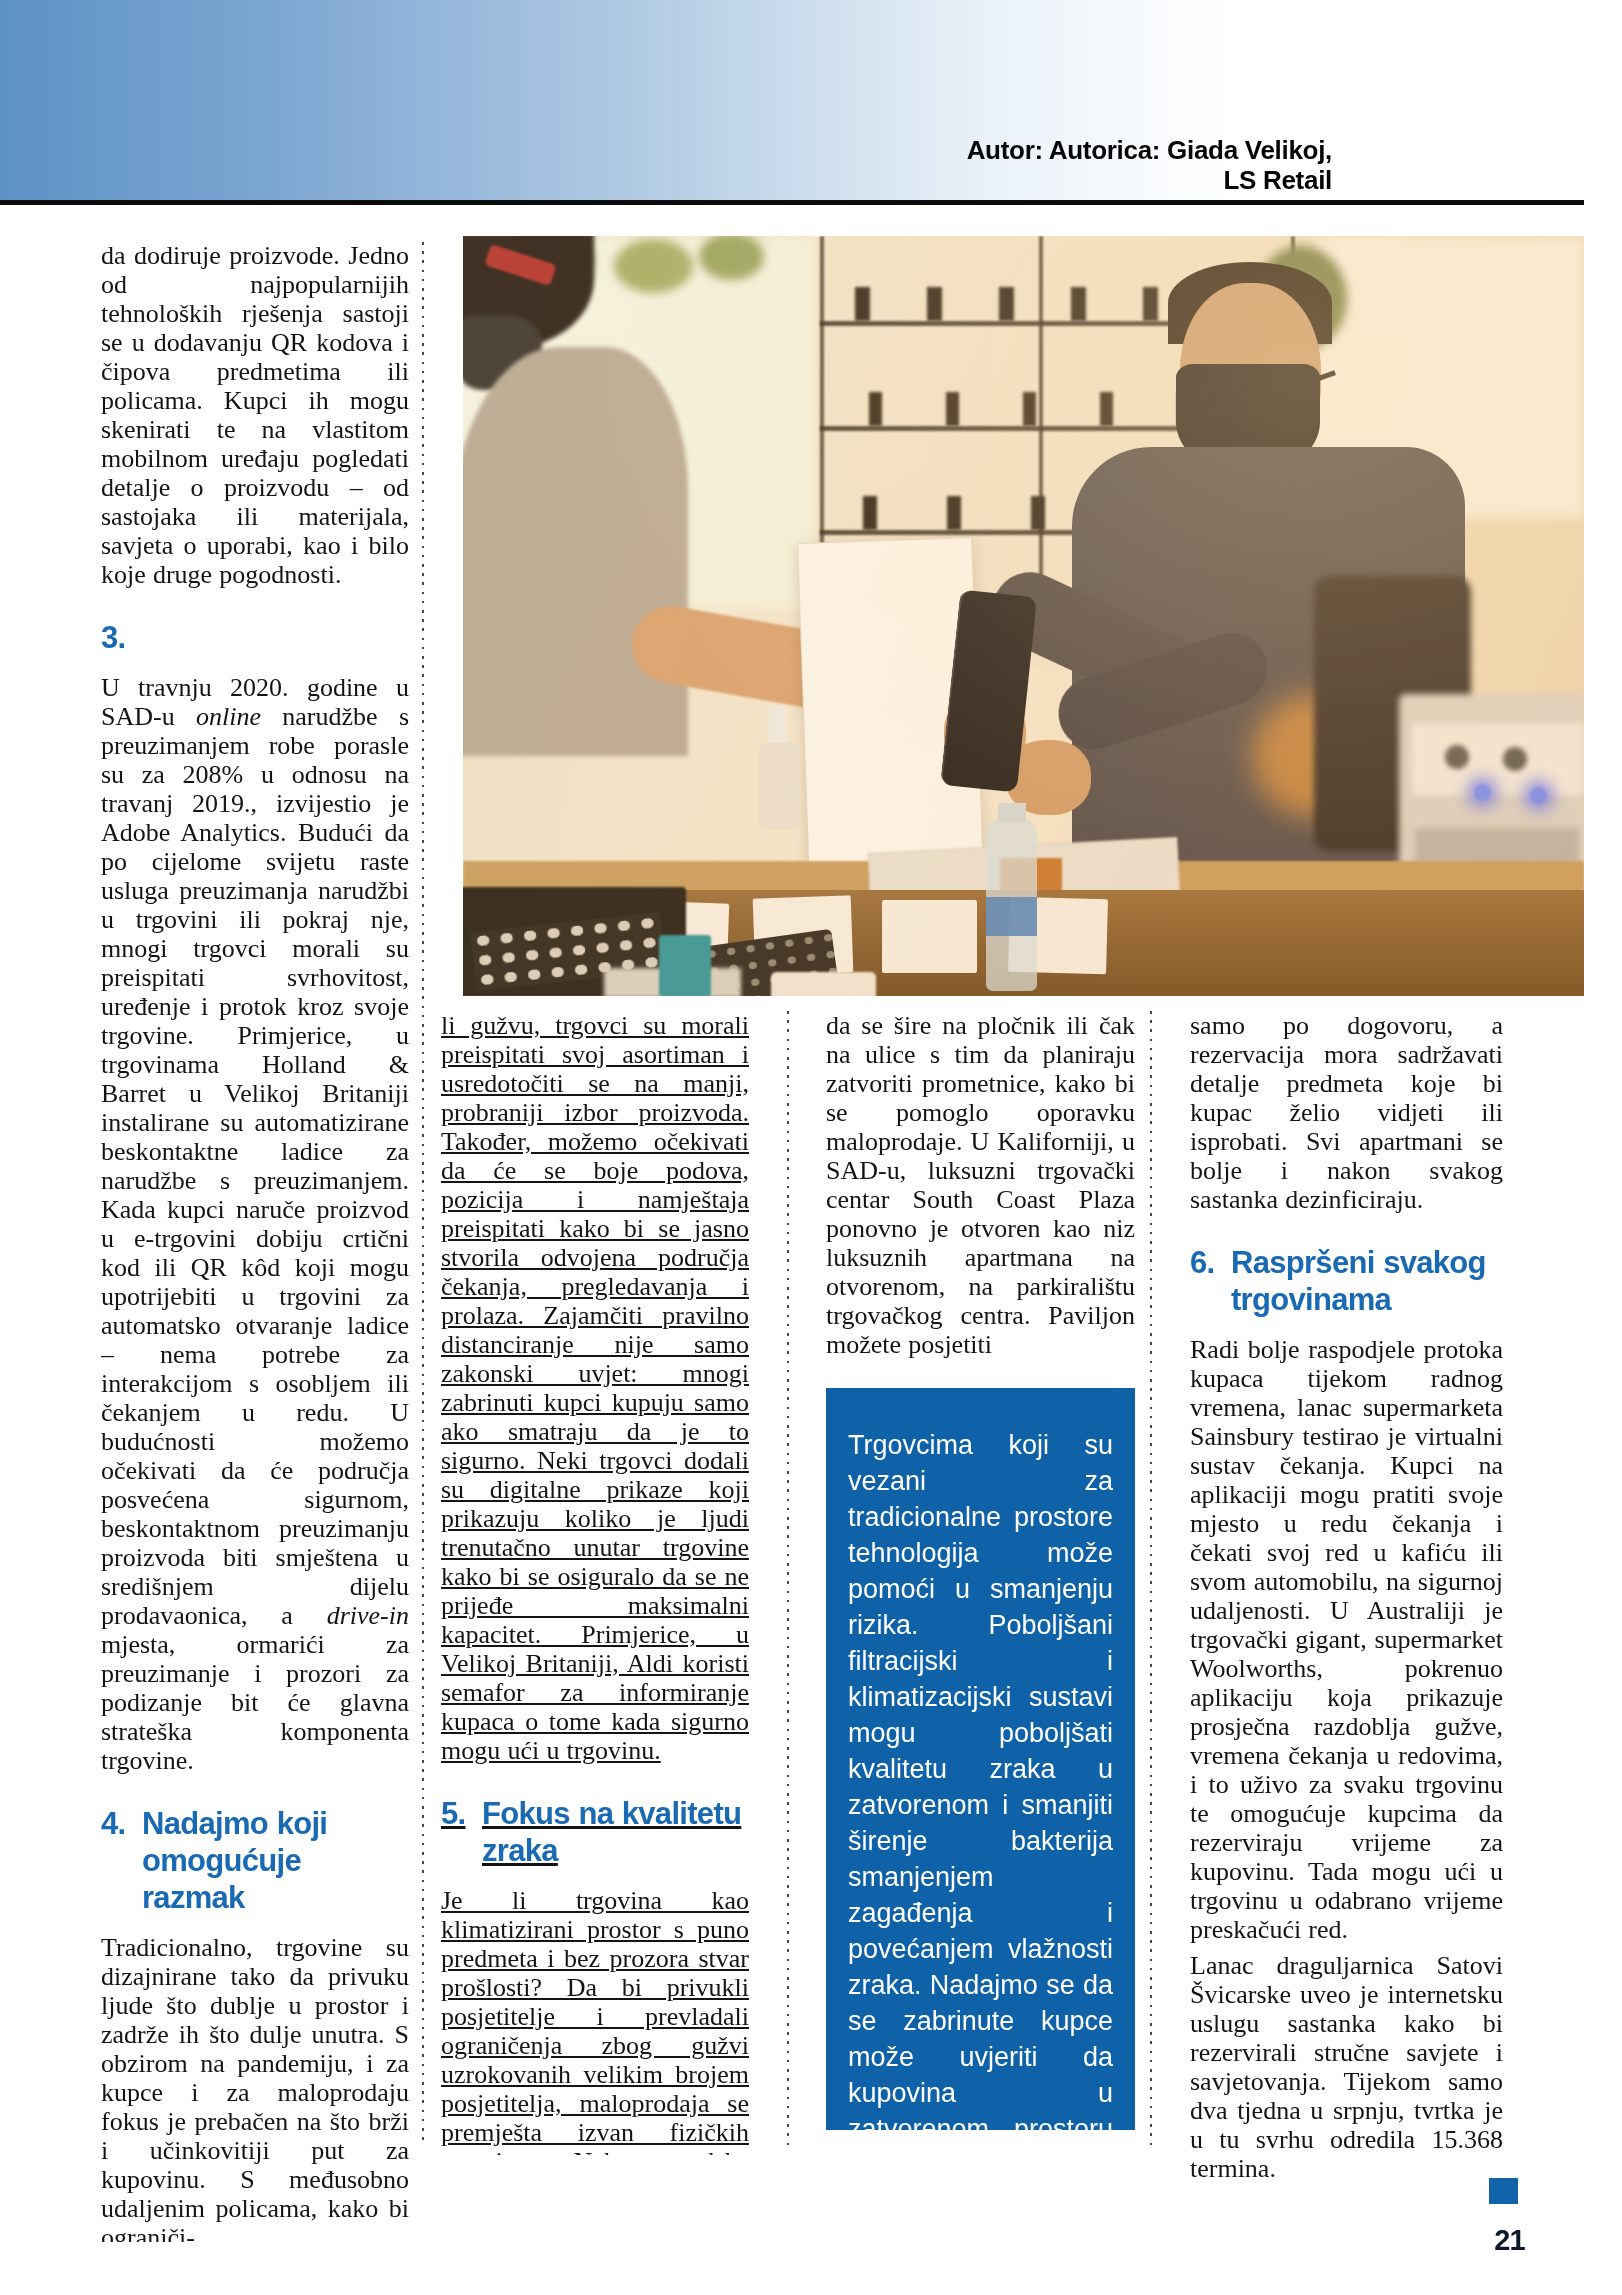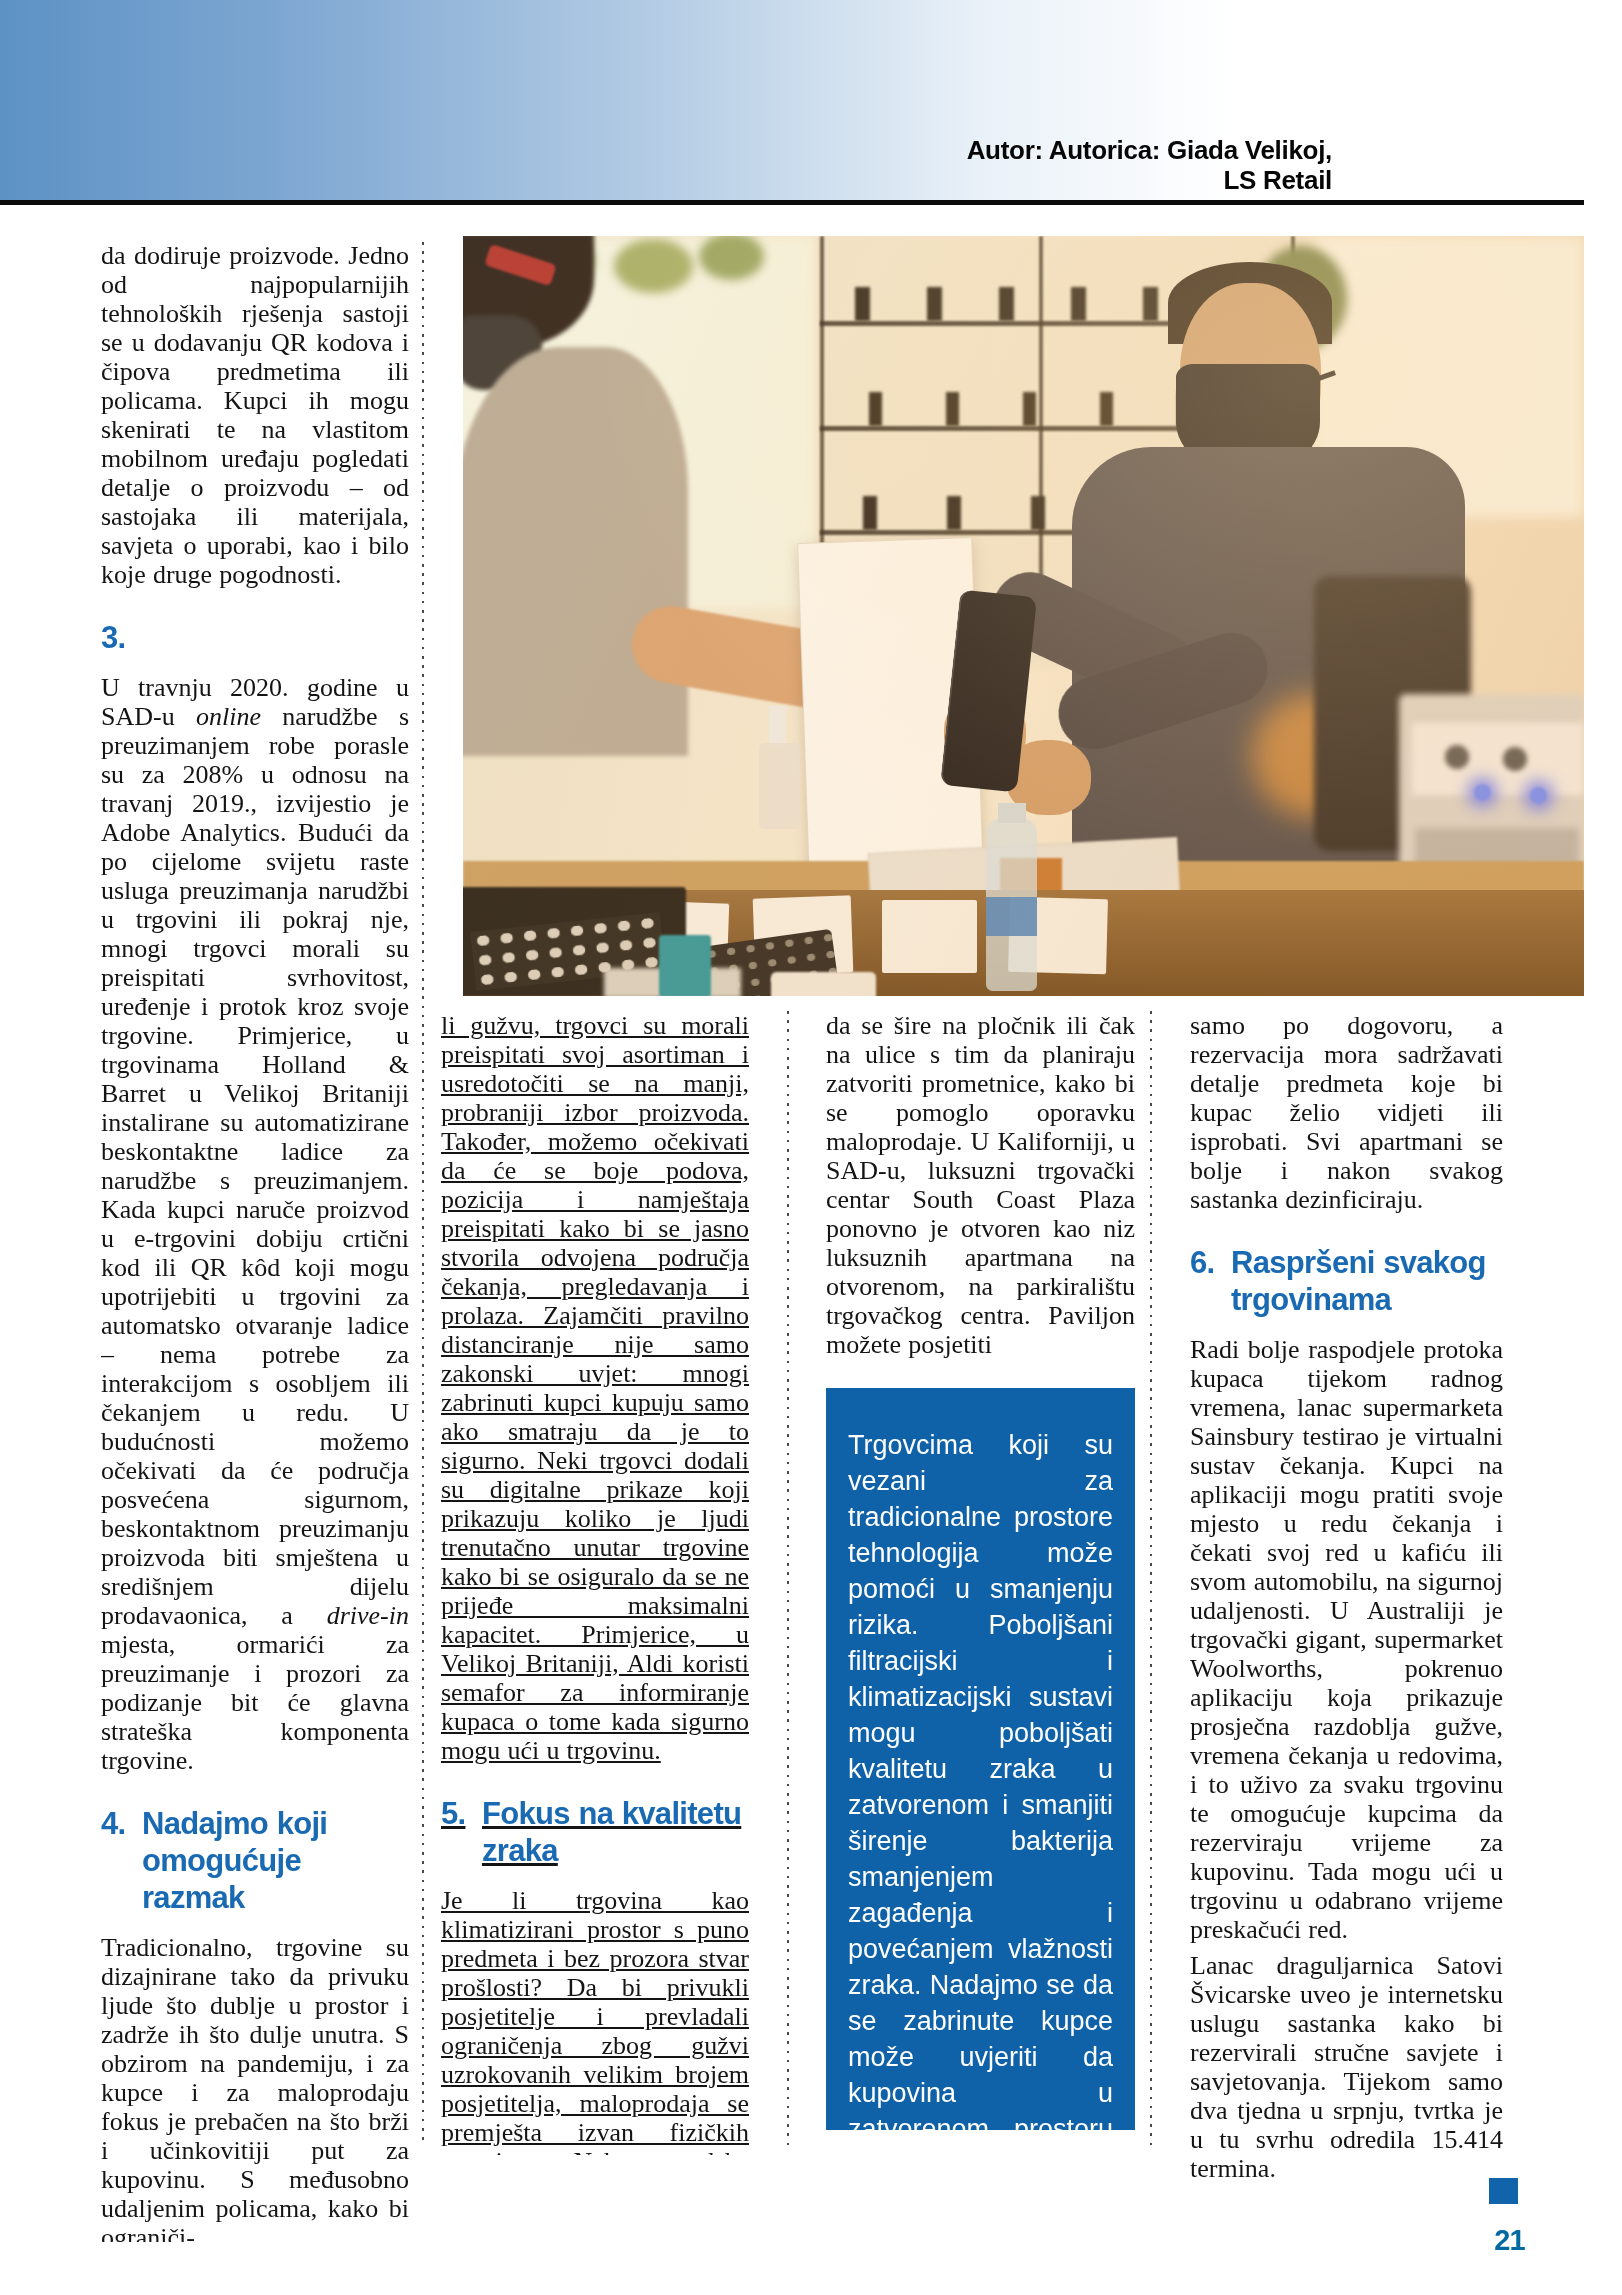--- a/index.html
+++ b/index.html
@@ -37,21 +37,21 @@
     background:#0f62a8;color:#ffffff;font-family:"Liberation Sans",sans-serif;
     font-size:27px;line-height:36px;padding:39px 22px;text-align:justify;overflow:hidden;
   }
   .divider{
     position:absolute;width:2px;
     background-image:repeating-linear-gradient(to bottom,#4a4a4a 0 2.6px,transparent 2.6px 9.2px);
   }
   .end-square{position:absolute;width:29px;height:26px;background:#1164aa;}
   .folio{
     position:absolute;right:98px;top:2224px;font-family:"Liberation Sans",sans-serif;
-    font-weight:700;font-size:29px;color:#0369a1;letter-spacing:-0.7px;
+    font-weight:700;font-size:29px;color:#0f172a;letter-spacing:-0.7px;
   }
   
   .photo{
     position:absolute;left:463px;top:236px;width:1121px;height:760px;overflow:hidden;
     background:linear-gradient(100deg,#ece4cf 0%,#f6efdc 45%,#ead9bc 100%);
   }
   .ph{position:absolute;}
 </style>
 </head>
 <body>
@@ -168,19 +168,19 @@
   <div class="callout">Trgovcima koji su vezani za tradicionalne prostore tehnologija može pomoći u smanjenju rizika. Poboljšani filtracijski i klimatizacijski sustavi mogu poboljšati kvalitetu zraka u zatvorenom i smanjiti širenje bakterija smanjenjem zagađenja i povećanjem vlažnosti zraka. Nadajmo se da se zabrinute kupce može uvjeriti da kupovina u zatvorenom prostoru može biti sigurna.</div>
 </div>
 
 <div class="col" style="left:1190px;top:1011px;width:313px;height:1204px;">
   <p>samo po dogovoru, a rezervacija mora sadržavati detalje predmeta koje bi kupac želio vidjeti ili isprobati. Svi apartmani se bolje i nakon svakog sastanka dezinficiraju.</p>
   <div class="col-h">
     <span class="num">6.</span>
     <span>Raspršeni svakog trgovinama</span>
   </div>
   <p>Radi bolje raspodjele protoka kupaca tijekom radnog vremena, lanac supermarketa Sainsbury testirao je virtualni sustav čekanja. Kupci na aplikaciji mogu pratiti svoje mjesto u redu čekanja i čekati svoj red u kafiću ili svom automobilu, na sigurnoj udaljenosti. U Australiji je trgovački gigant, supermarket Woolworths, pokrenuo aplikaciju koja prikazuje prosječna razdoblja gužve, vremena čekanja u redovima, i to uživo za svaku trgovinu te omogućuje kupcima da rezerviraju vrijeme za kupovinu. Tada mogu ući u trgovinu u odabrano vrijeme preskačući red.</p>
-  <p>Lanac draguljarnica Satovi Švicarske uveo je internetsku uslugu sastanka kako bi rezervirali stručne savjete i savjetovanja. Tijekom samo dva tjedna u srpnju, tvrtka je u tu svrhu odredila 15.414 termina.</p>
+  <p>Lanac draguljarnica Satovi Švicarske uveo je internetsku uslugu sastanka kako bi rezervirali stručne savjete i savjetovanja. Tijekom samo dva tjedna u srpnju, tvrtka je u tu svrhu odredila 15.368 termina.</p>
 </div>
 
 <div class="end-square" style="right:105px;top:2178px;"></div>
 
 <div class="folio">21</div>
 
 
 </body></html>

